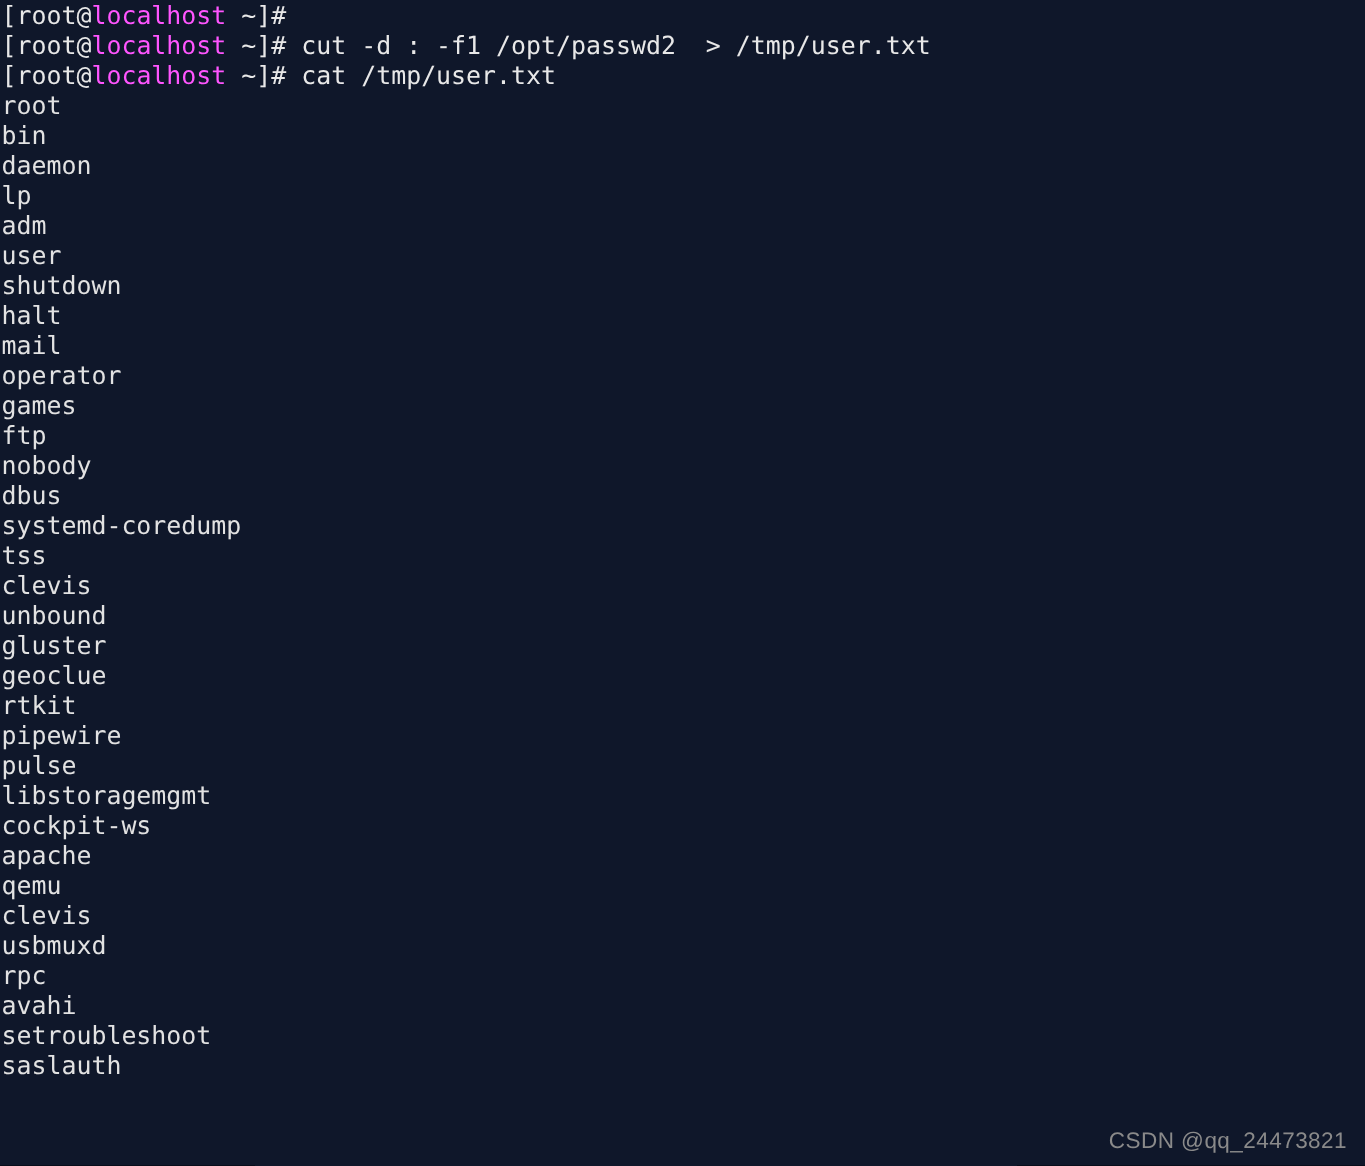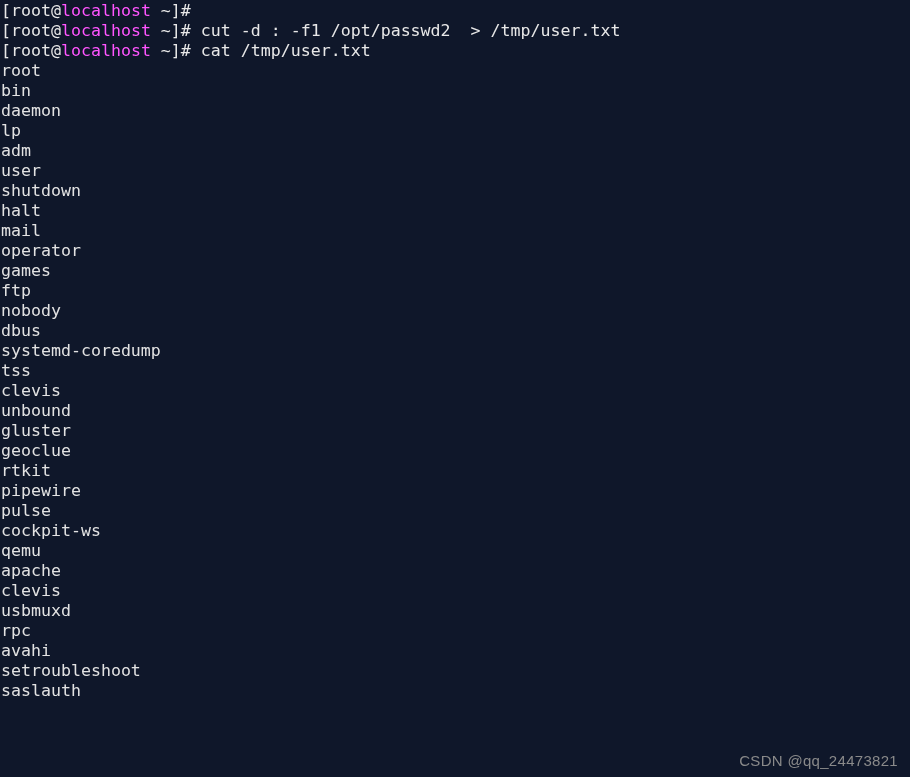--- a/index.html
+++ b/index.html
@@ -81,23 +81,24 @@
       <div class="line"><span class="out">dbus</span></div>
       <div class="line"><span class="out">systemd-coredump</span></div>
       <div class="line"><span class="out">tss</span></div>
       <div class="line"><span class="out">clevis</span></div>
       <div class="line"><span class="out">unbound</span></div>
       <div class="line"><span class="out">gluster</span></div>
       <div class="line"><span class="out">geoclue</span></div>
       <div class="line"><span class="out">rtkit</span></div>
       <div class="line"><span class="out">pipewire</span></div>
       <div class="line"><span class="out">pulse</span></div>
+      <div class="line"><span class="out">libstoragemgmt</span></div>
       <div class="line"><span class="out">cockpit-ws</span></div>
+      <div class="line"><span class="out">apache</span></div>
       <div class="line"><span class="out">qemu</span></div>
-      <div class="line"><span class="out">apache</span></div>
       <div class="line"><span class="out">clevis</span></div>
       <div class="line"><span class="out">usbmuxd</span></div>
       <div class="line"><span class="out">rpc</span></div>
       <div class="line"><span class="out">avahi</span></div>
       <div class="line"><span class="out">setroubleshoot</span></div>
       <div class="line"><span class="out">saslauth</span></div>
     </div>
   <div id="watermark">CSDN @qq_24473821</div>
 </div>
 

